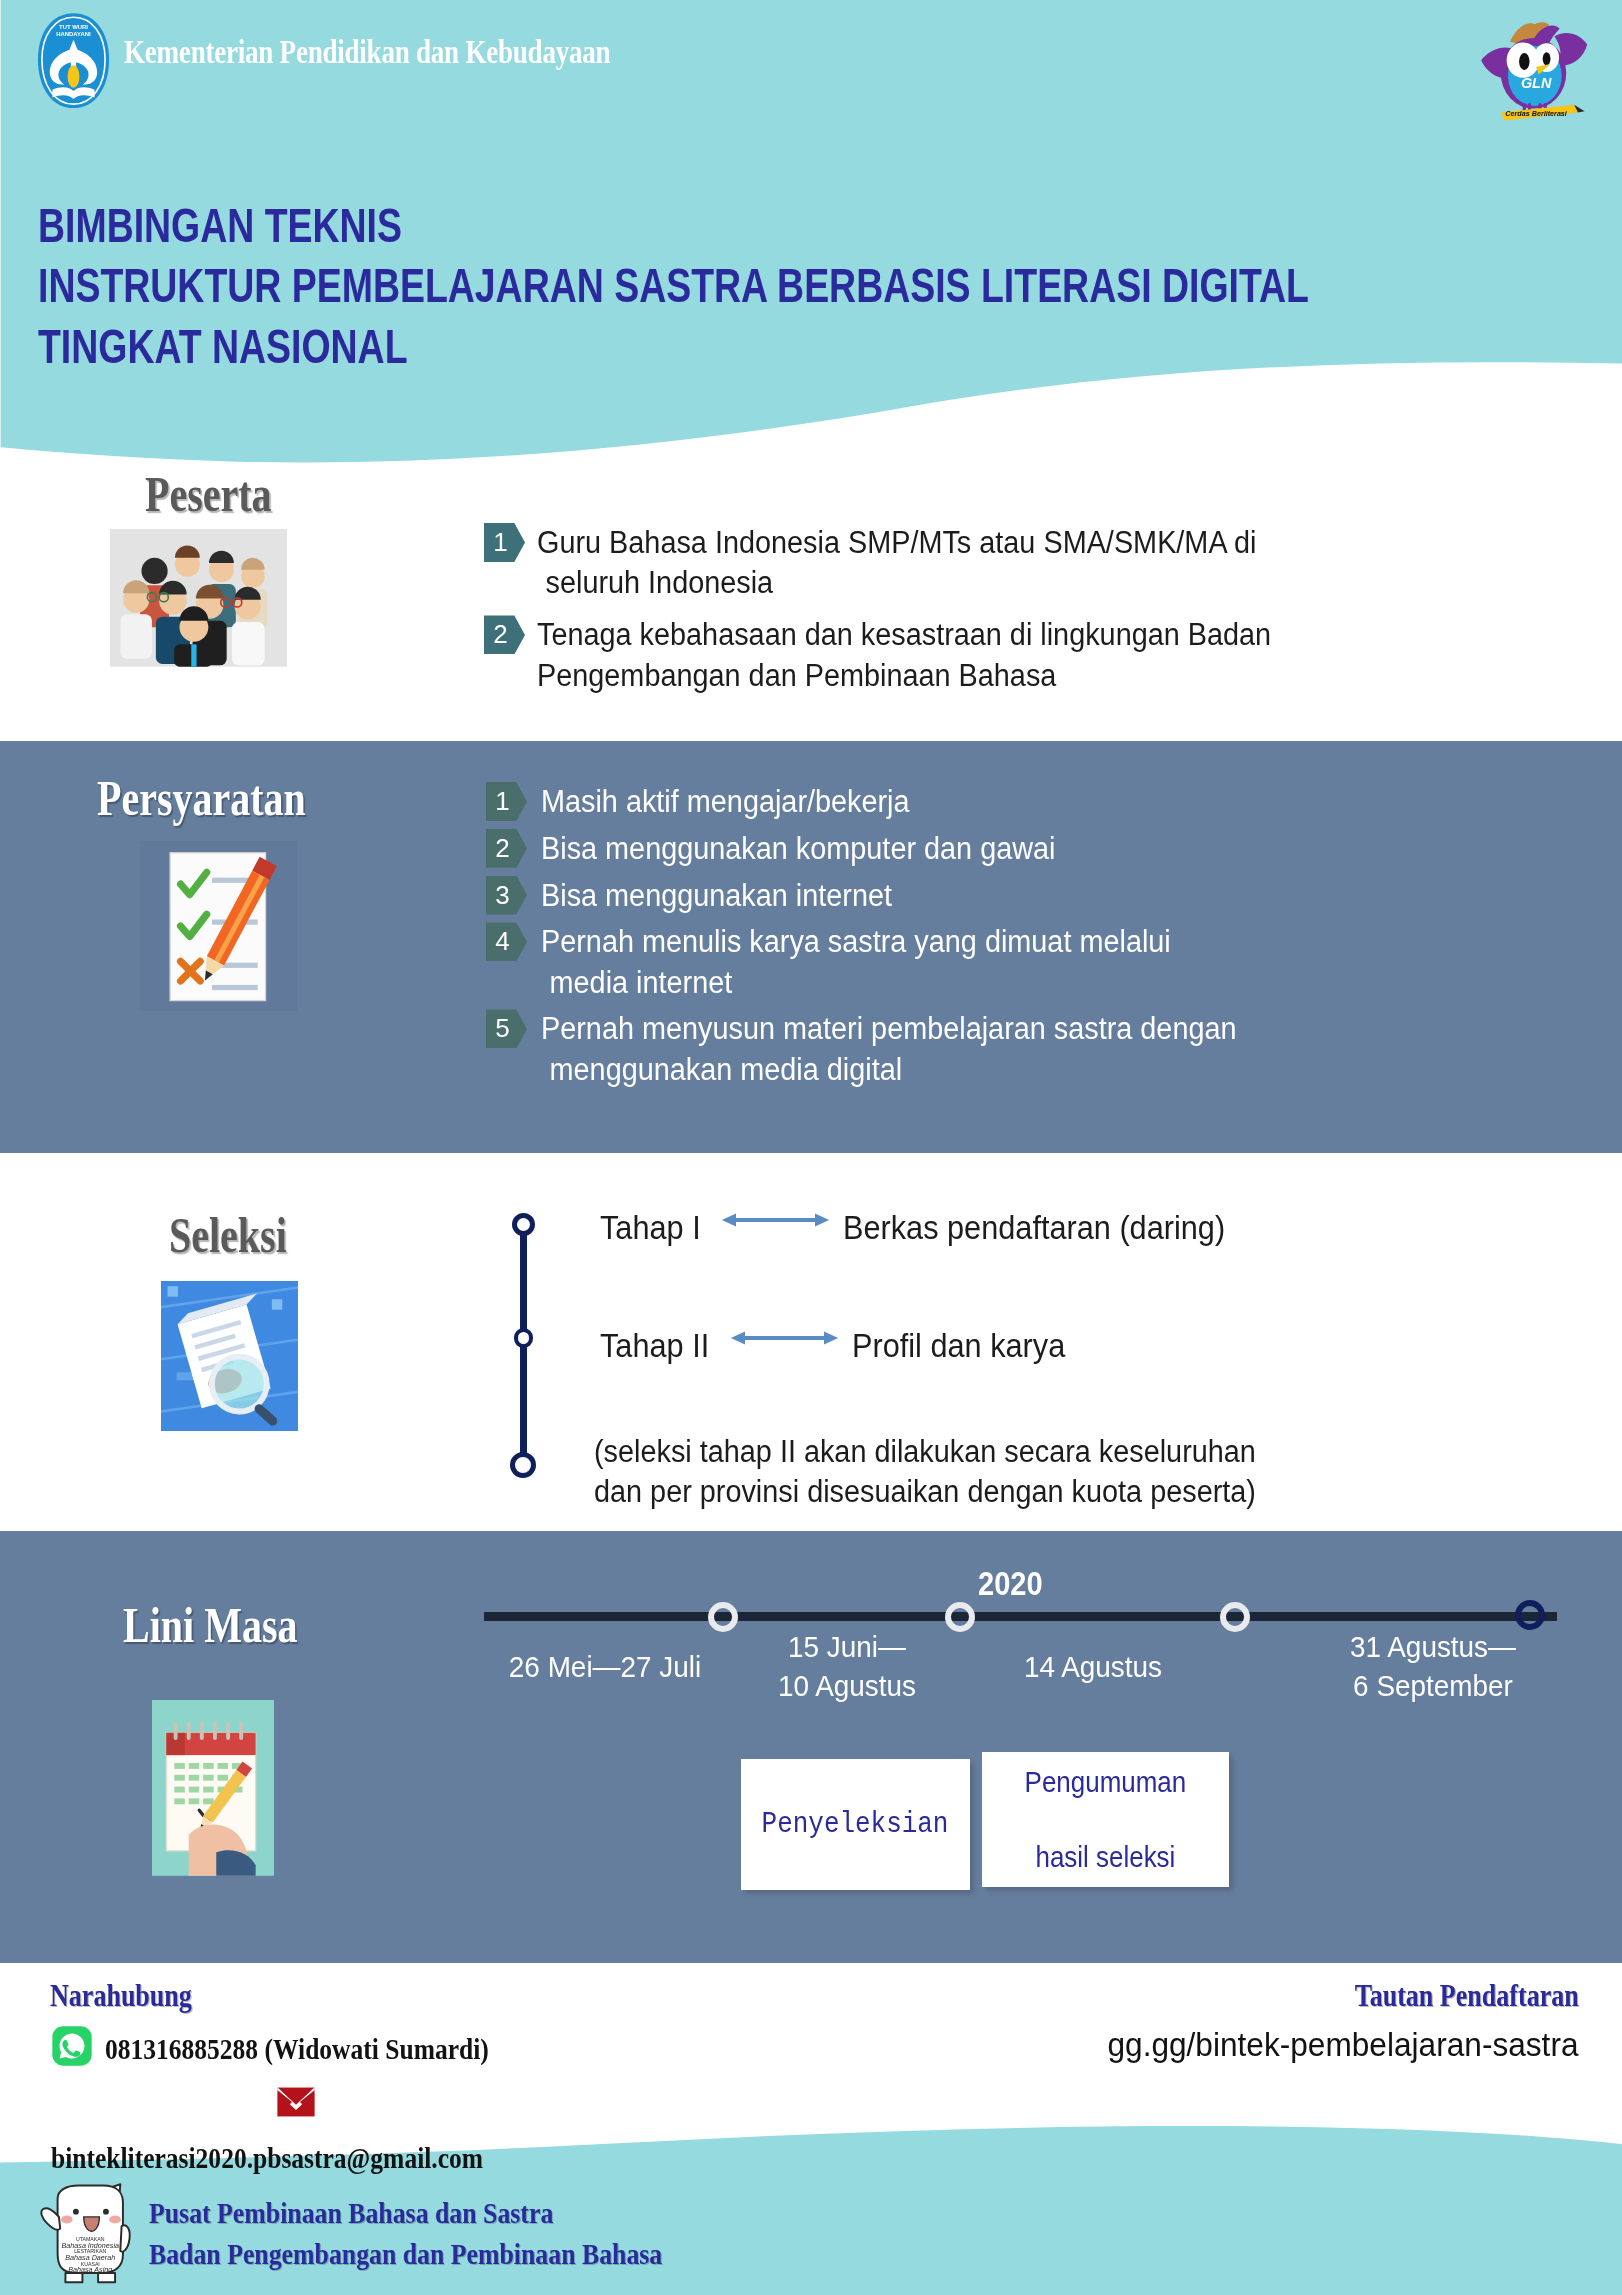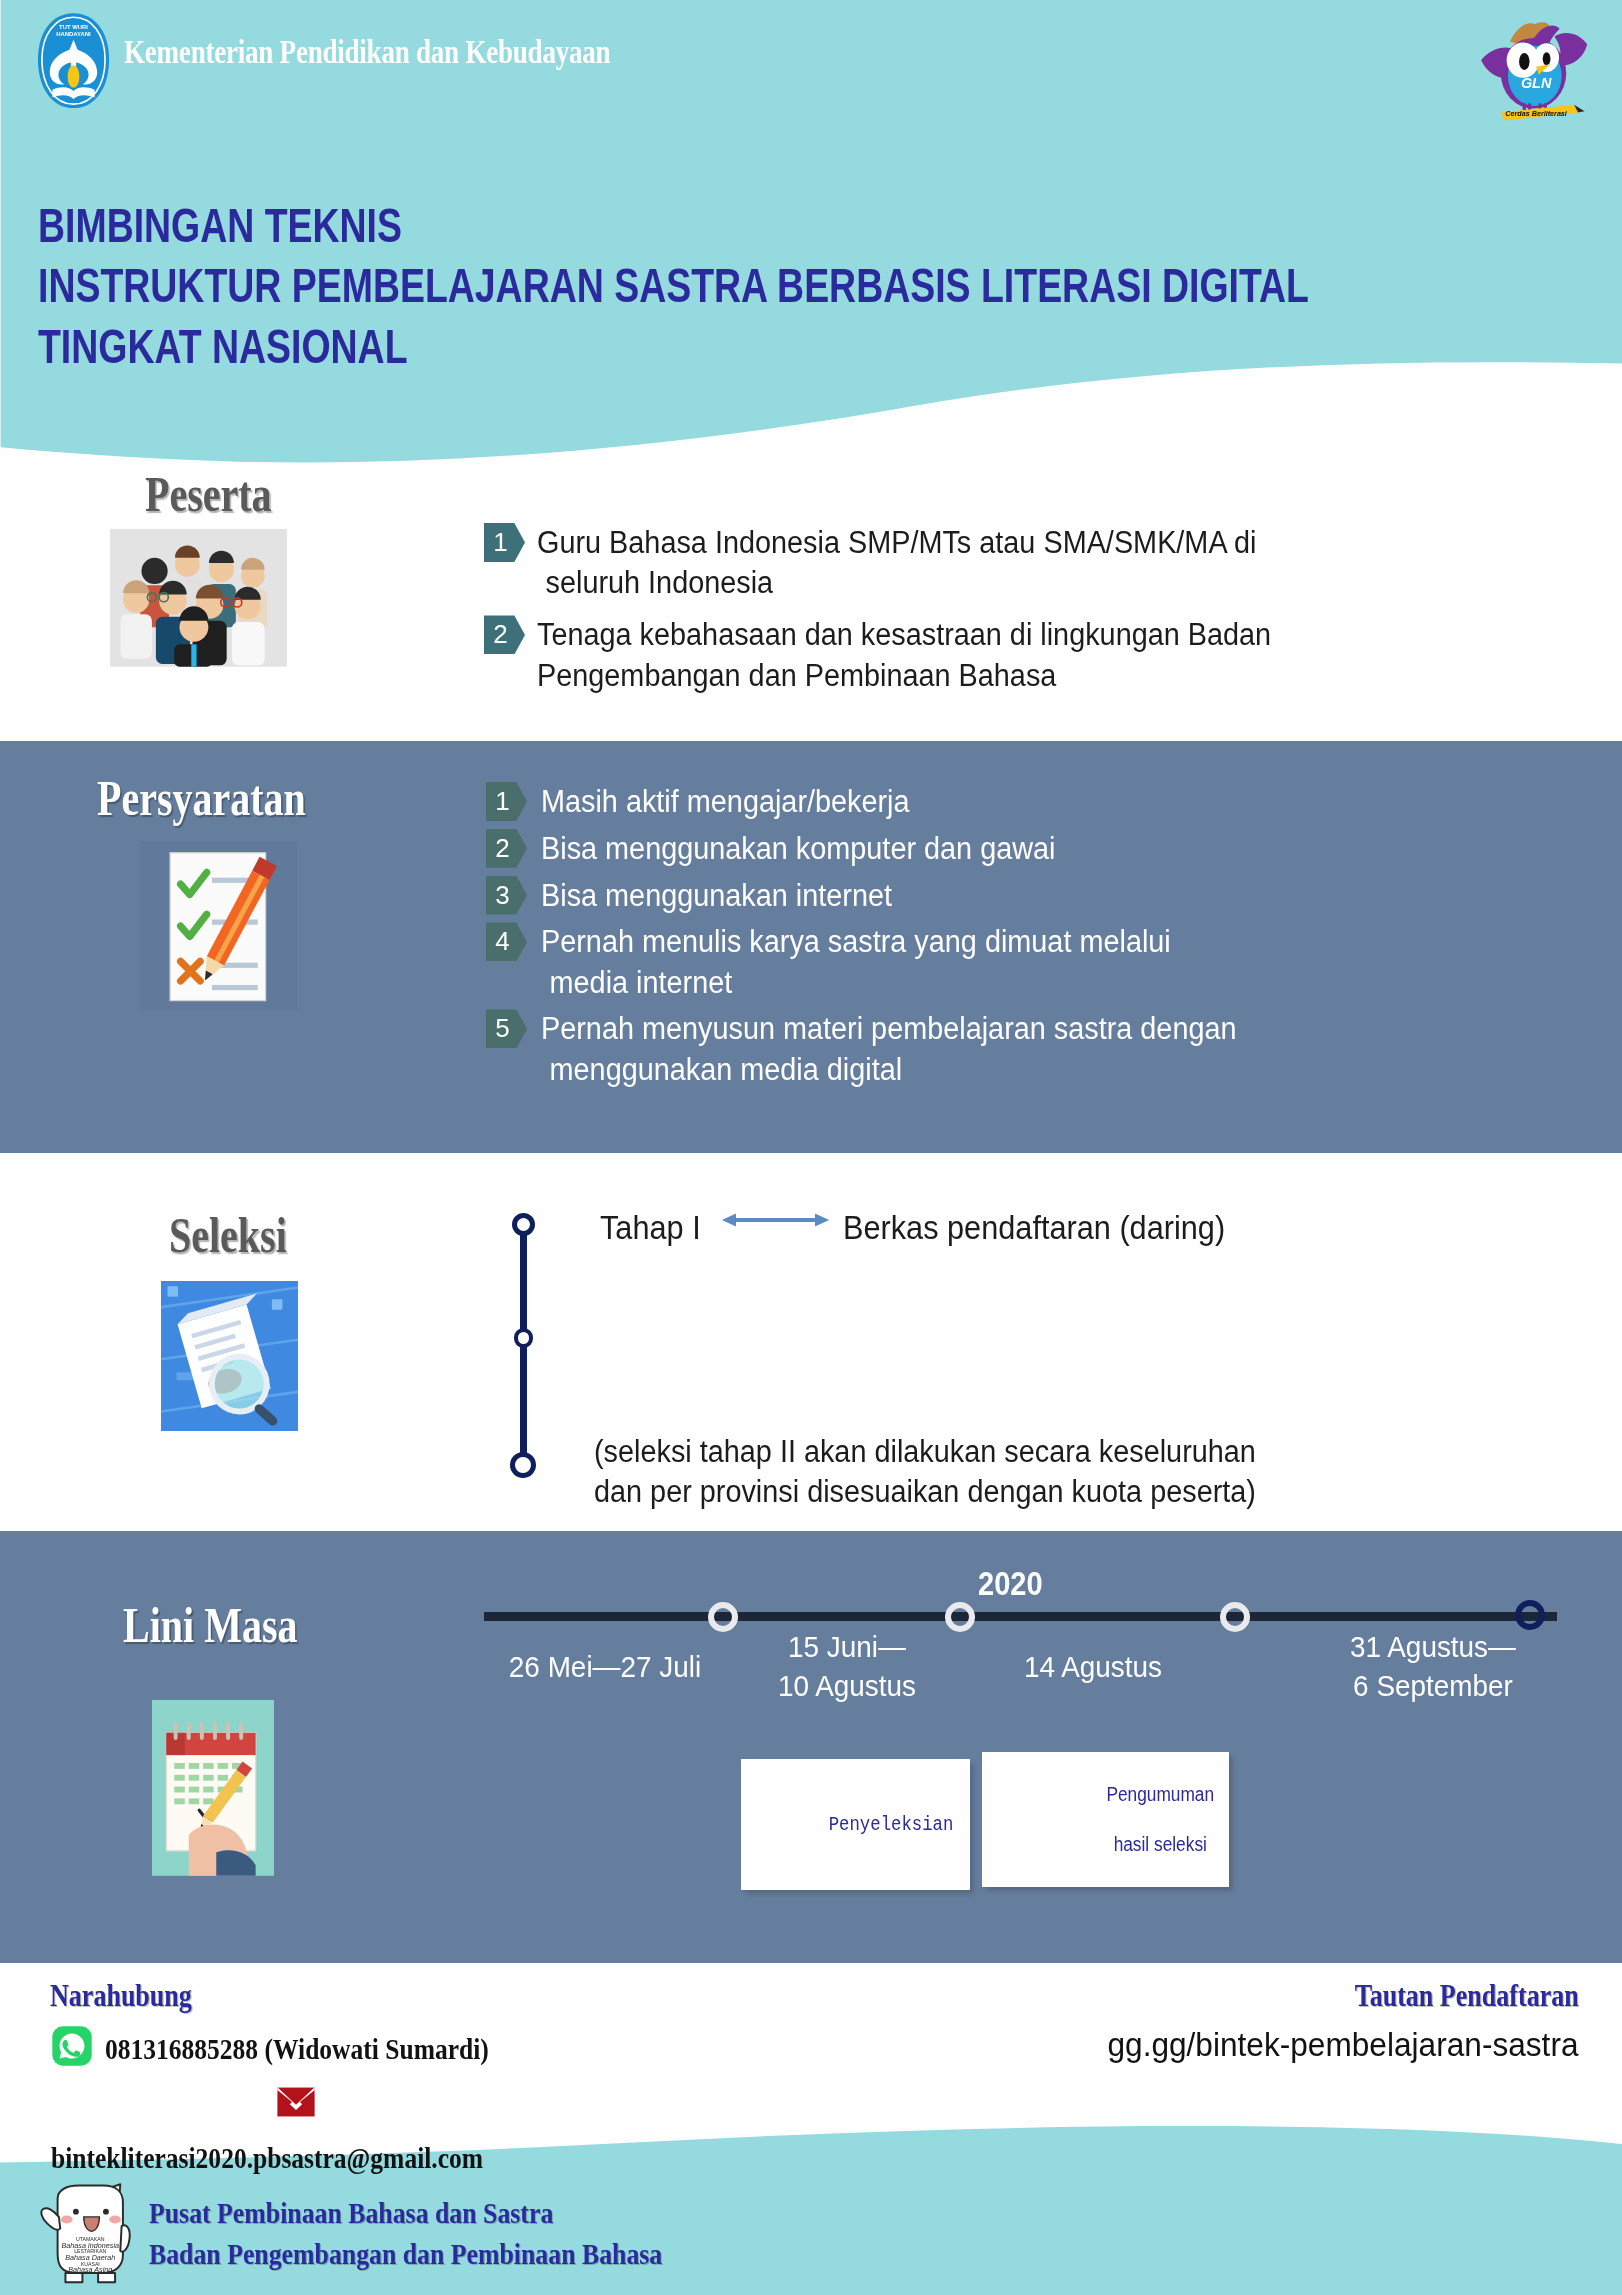--- a/index.html
+++ b/index.html
@@ -124,24 +124,24 @@
     transform: scaleX(0.88); transform-origin: left top;
   }
   .tl-date {
     position: absolute;
     font-family: "Liberation Sans", sans-serif; font-size: 30px; color: #ffffff;
     line-height: 1.30; text-align: center;
     transform: scaleX(0.93); transform-origin: center top;
   }
   .tl-card {
     position: absolute; background: #ffffff;
-    display: flex; align-items: center; justify-content: flex-end;
+    display: flex; align-items: center; justify-content: center;
     text-align: center;
     color: #2a2a9c;
-    font-family: "Liberation Sans", sans-serif; font-size: 20px;
+    font-family: "Liberation Sans", sans-serif; font-size: 30px;
     line-height: 1.26;
     padding: 3.9px 6.5px;
     box-shadow: 3.9px 3.9px 4.6px rgba(0,0,0,0.16);
   }
   .tl-card span { transform: scaleX(0.93); display: block; }
 
   
   #contact-area { position: absolute; left: 0; top: 1971px; width: 1623px; height: 196px; z-index: 3; }
   .contact-head {
     font-family: "Liberation Serif", serif; font-weight: bold;
@@ -389,20 +389,31 @@
     <span class="dbl-arrow">
       <svg width="111" height="22" viewBox="0 0 170 34" xmlns="http://www.w3.org/2000/svg">
         <line x1="20" y1="17" x2="150" y2="17" stroke="#5b8bc4" stroke-width="6"></line>
         <path d="M2 17 L24 7 L24 27 Z" fill="#5b8bc4"></path>
         <path d="M168 17 L146 7 L146 27 Z" fill="#5b8bc4"></path>
       </svg>
     </span>
     <span class="tahap-lbl">Berkas pendaftaran (daring)</span>
   </div>
 
+  <div class="tahap-row" style="left:588px;top:149px;">
+    <span class="tahap-lbl">Tahap II</span>
+    <span class="dbl-arrow">
+      <svg width="111" height="22" viewBox="0 0 170 34" xmlns="http://www.w3.org/2000/svg">
+        <line x1="20" y1="17" x2="150" y2="17" stroke="#5b8bc4" stroke-width="6"></line>
+        <path d="M2 17 L24 7 L24 27 Z" fill="#5b8bc4"></path>
+        <path d="M168 17 L146 7 L146 27 Z" fill="#5b8bc4"></path>
+      </svg>
+    </span>
+    <span class="tahap-lbl">Profil dan karya</span>
+  </div>
 
   <div class="seleksi-note" style="left:582px;top:254px;">
     <span>(seleksi tahap II akan dilakukan secara keseluruhan</span><br>
     <span>dan per provinsi disesuaikan dengan kuota peserta)</span>
   </div>
 </div>
 
 <div class="band-slate" id="band-linimasa"></div>
 
 <div class="section" id="sec-linimasa" style="left:0;top:1531px;width:1623px;height:432px;">

